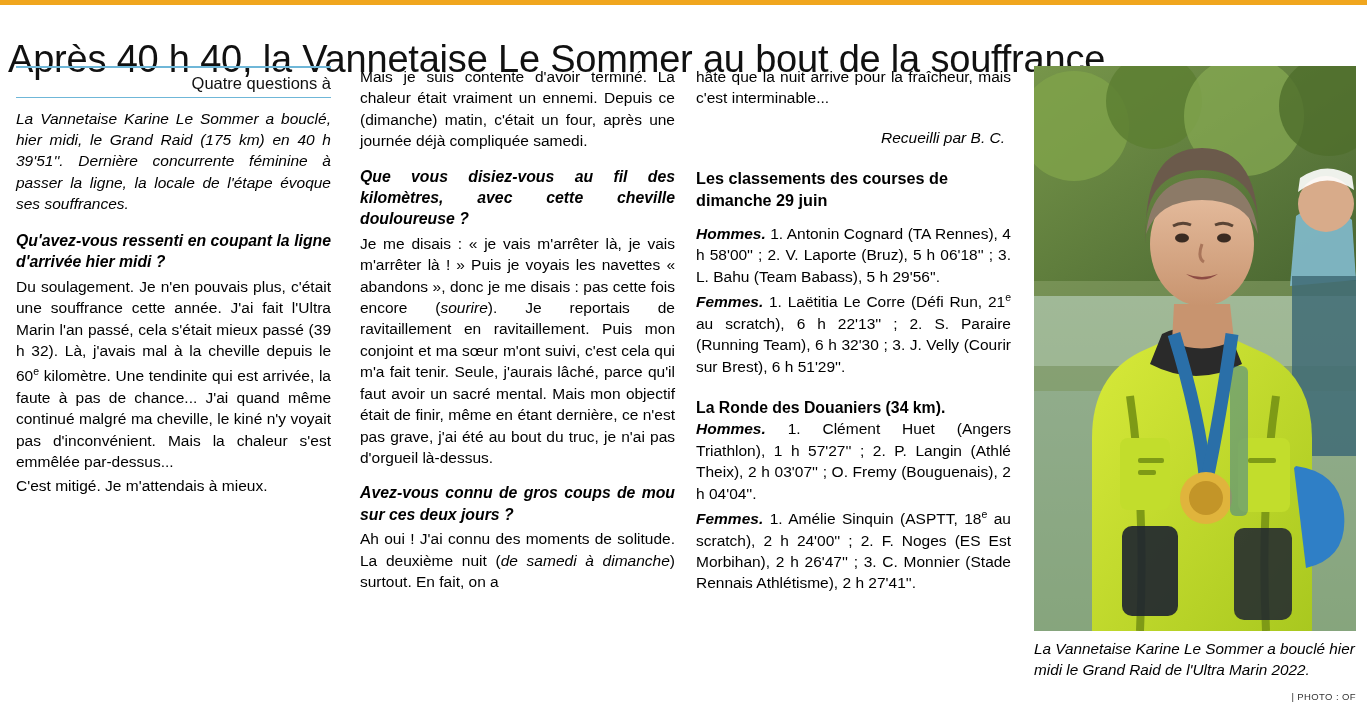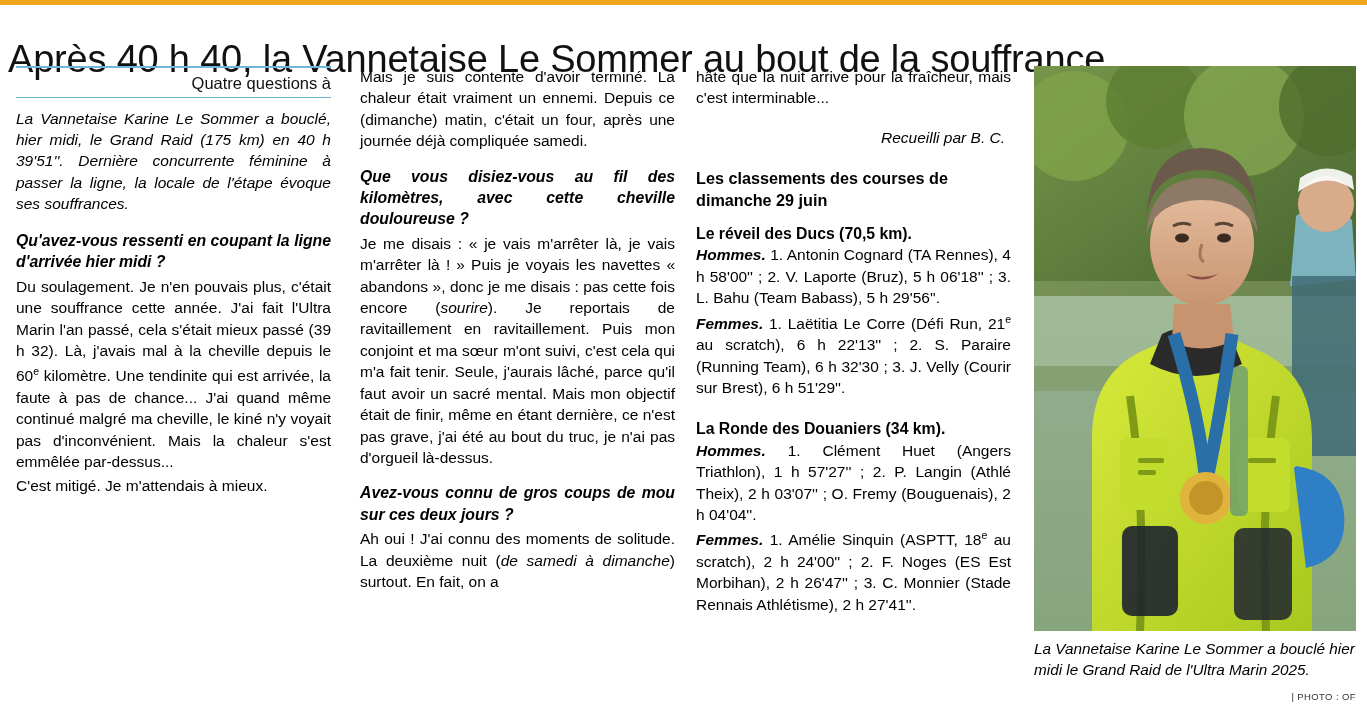--- a/index.html
+++ b/index.html
@@ -191,21 +191,20 @@
       <div class="a"><span>Ah oui ! J'ai connu des moments de solitude. La deuxième nuit (</span><i>de samedi à dimanche</i><span>) surtout. En fait, on a</span></div>
     </div>
 
     <div class="col col3">
       <div class="a">hâte que la nuit arrive pour la fraîcheur, mais c'est interminable...</div>
 
       <div class="byline">Recueilli par B. C.</div>
 
       <div class="sub-head">Les classements des courses de dimanche 29 juin</div>
 
-      <div class="race-name">Le réveil des Ducs (70,5 km).</div>
       <div class="results"><span class="cat">Hommes.</span><span> 1. Antonin Cognard (TA Rennes), 4 h 58'00'' ; 2. V. Laporte (Bruz), 5 h 06'18'' ; 3. L. Bahu (Team Babass), 5 h 29'56''.</span></div>
       <div class="results"><span class="cat">Femmes.</span><span> 1. Laëtitia Le Corre (Défi Run, 21</span><span class="sup">e</span><span> au scratch), 6 h 22'13'' ; 2. S. Paraire (Running Team), 6 h 32'30 ; 3. J. Velly (Courir sur Brest), 6 h 51'29''.</span></div>
 
       <div class="spacer-18"></div>
 
       <div class="race-name">La Ronde des Douaniers (34 km).</div>
       <div class="results"><span class="cat">Hommes.</span><span> 1. Clément Huet (Angers Triathlon), 1 h 57'27'' ; 2. P. Langin (Athlé Theix), 2 h 03'07'' ; O. Fremy (Bouguenais), 2 h 04'04''.</span></div>
       <div class="results"><span class="cat">Femmes.</span><span> 1. Amélie Sinquin (ASPTT, 18</span><span class="sup">e</span><span> au scratch), 2 h 24'00'' ; 2. F. Noges (ES Est Morbihan), 2 h 26'47'' ; 3. C. Monnier (Stade Rennais Athlétisme), 2 h 27'41''.</span></div>
     </div>
 
@@ -278,18 +277,18 @@
 
           <path d="M262 400 q44 6 48 48 q4 44 -38 54 l-12 -100 z" fill="#2f7fc6"></path>
 
           <rect x="104" y="392" width="26" height="5" rx="2" fill="#7e9a16"></rect>
           <rect x="104" y="404" width="18" height="5" rx="2" fill="#7e9a16"></rect>
           <rect x="214" y="392" width="28" height="5" rx="2" fill="#7e9a16"></rect>
 
           <rect x="196" y="300" width="18" height="150" rx="6" fill="#2a6fa8" opacity="0.45"></rect>
         </svg>
       </div>
-      <div class="caption">La Vannetaise Karine Le Sommer a bouclé hier midi le Grand Raid de l'Ultra Marin 2025.</div>
+      <div class="caption">La Vannetaise Karine Le Sommer a bouclé hier midi le Grand Raid de l'Ultra Marin 2022.</div>
       <div class="credit">| PHOTO : OF</div>
     </div>
 
   </div>
 </div>
 
 </body></html>

